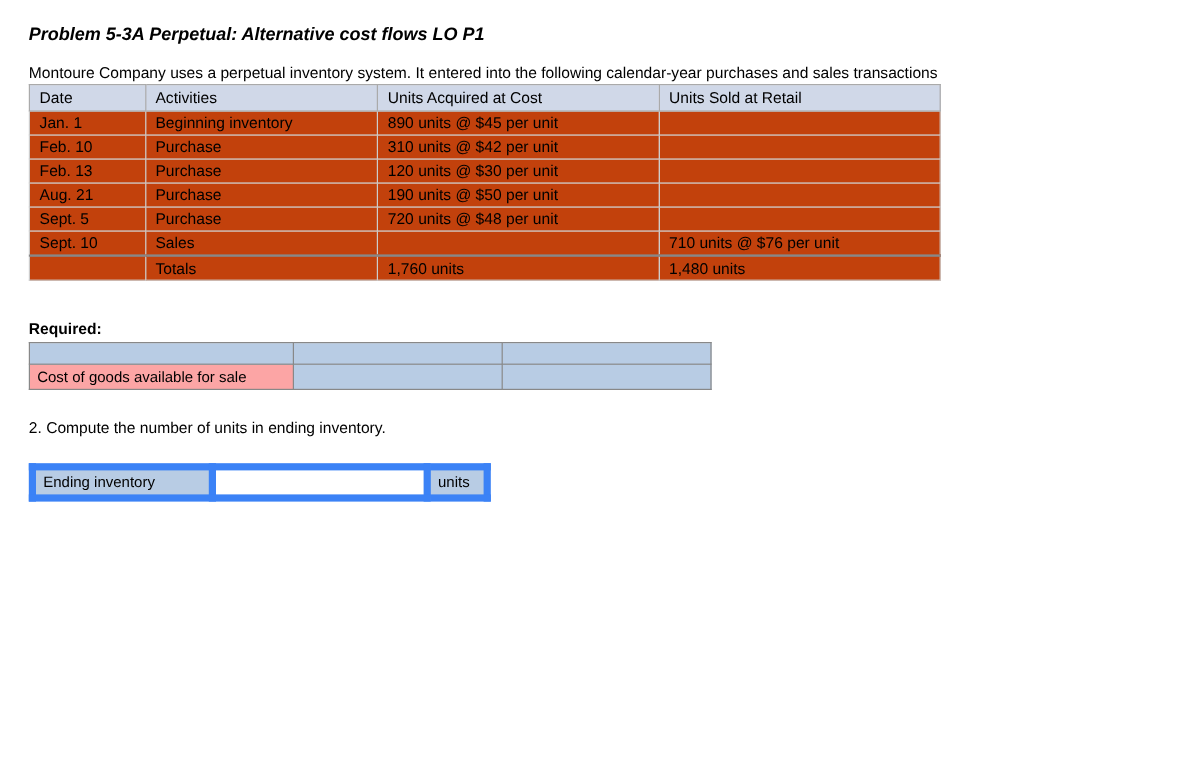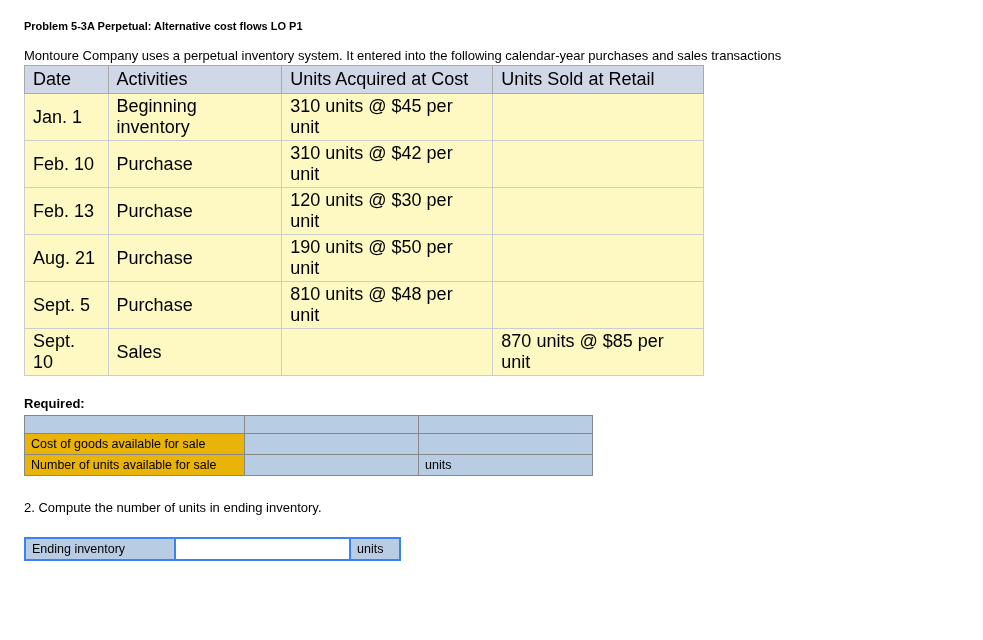--- a/index.html
+++ b/index.html
@@ -6,46 +6,47 @@
     body {
       font-family: Arial, sans-serif;
       font-size: 13px;
       background: #fff;
       color: #000;
       padding: 20px 24px;
       width: 983px;
       min-height: 640px;
     }
     h1 {
-      font-size: 11px;
+      font-size: 15px;
       font-weight: bold;
       margin-bottom: 16px;
+      font-style: italic;
     }
     .intro {
       font-size: 13px;
       margin-bottom: 2px;
     }
     
     .transactions-table {
       border-collapse: collapse;
-      width: 680px;
-      margin-bottom: 20px;
-      font-size: 18px;
+      width: 760px;
+      margin-bottom: 32px;
+      font-size: 13px;
     }
     .transactions-table th {
       background: #d0d8e8;
       border: 1px solid #aaa;
       padding: 3px 8px;
       text-align: left;
       font-weight: normal;
     }
     .transactions-table td {
       border: 1px solid #ccc;
       padding: 2px 8px;
-      background: #fef9c3;
+      background: #c2410c;
     }
     .transactions-table tr.total-row td {
       border-top: 2px solid #888;
       font-weight: normal;
     }
     
     .required-label {
       font-weight: bold;
       font-size: 13px;
       margin-bottom: 4px;
@@ -58,21 +59,21 @@
     .input-table {
       border-collapse: collapse;
       margin-bottom: 24px;
     }
     .input-table td {
       border: 1px solid #888;
       padding: 3px 6px;
       font-size: 12.5px;
     }
     .input-table td.label-cell {
-      background: #eab308;
+      background: #fca5a5;
       min-width: 220px;
     }
     .input-table td.input-cell {
       background: #b8cce4;
       min-width: 120px;
     }
     .input-table td.units-cell {
       background: #b8cce4;
       min-width: 50px;
       text-align: left;
@@ -93,21 +94,21 @@
     }
     .section-label {
       font-size: 13px;
       margin-bottom: 22px;
     }
     
     .ending-table {
       border-collapse: collapse;
     }
     .ending-table td {
-      border: 2px solid #3b82f6;
+      border: 6px solid #3b82f6;
       padding: 3px 6px;
       font-size: 12.5px;
     }
     .ending-table td.label-cell {
       background: #b8cce4;
       min-width: 150px;
     }
     .ending-table td.input-cell {
       background: #fff;
       min-width: 130px;
@@ -130,21 +131,21 @@
       <th>Date</th>
       <th>Activities</th>
       <th>Units Acquired at Cost</th>
       <th>Units Sold at Retail</th>
     </tr>
   </thead>
   <tbody>
     <tr>
       <td>Jan.  1</td>
       <td>Beginning inventory</td>
-      <td>310 units @ $45 per unit</td>
+      <td>890 units @ $45 per unit</td>
       <td></td>
     </tr>
     <tr>
       <td>Feb. 10</td>
       <td>Purchase</td>
       <td>310 units @ $42 per unit</td>
       <td></td>
     </tr>
     <tr>
       <td>Feb. 13</td>
@@ -154,28 +155,34 @@
     </tr>
     <tr>
       <td>Aug. 21</td>
       <td>Purchase</td>
       <td>190 units @ $50 per unit</td>
       <td></td>
     </tr>
     <tr>
       <td>Sept.  5</td>
       <td>Purchase</td>
-      <td>810 units @ $48 per unit</td>
+      <td>720 units @ $48 per unit</td>
       <td></td>
     </tr>
     <tr>
       <td>Sept. 10</td>
       <td>Sales</td>
       <td></td>
-      <td>870 units @ $85 per unit</td>
+      <td>710 units @ $76 per unit</td>
+    </tr>
+    <tr class="total-row">
+      <td></td>
+      <td>Totals</td>
+      <td>1,760 units</td>
+      <td>1,480 units</td>
     </tr>
   </tbody>
 </table>
 
 <div>
   <p class="required-label">Required:</p>
 
   <table class="input-table">
     <thead>
       <tr class="header-row">
@@ -187,27 +194,20 @@
     <tbody>
       <tr>
         <td class="label-cell">Cost of goods available for sale</td>
         <td class="input-cell">
           <input type="text" class="text-input" placeholder="" style="">
         </td>
         <td class="input-cell">
           <input type="text" class="text-input" placeholder="" style="">
         </td>
       </tr>
-      <tr>
-        <td class="label-cell">Number of units available for sale</td>
-        <td class="input-cell">
-          <input type="text" class="text-input" placeholder="" style="">
-        </td>
-        <td class="units-cell">units</td>
-      </tr>
     </tbody>
   </table>
 
   <div class="section-2">
     <p class="section-label">2. Compute the number of units in ending inventory.</p>
 
     <table class="ending-table">
       <tbody>
         <tr>
           <td class="label-cell">Ending inventory</td>

